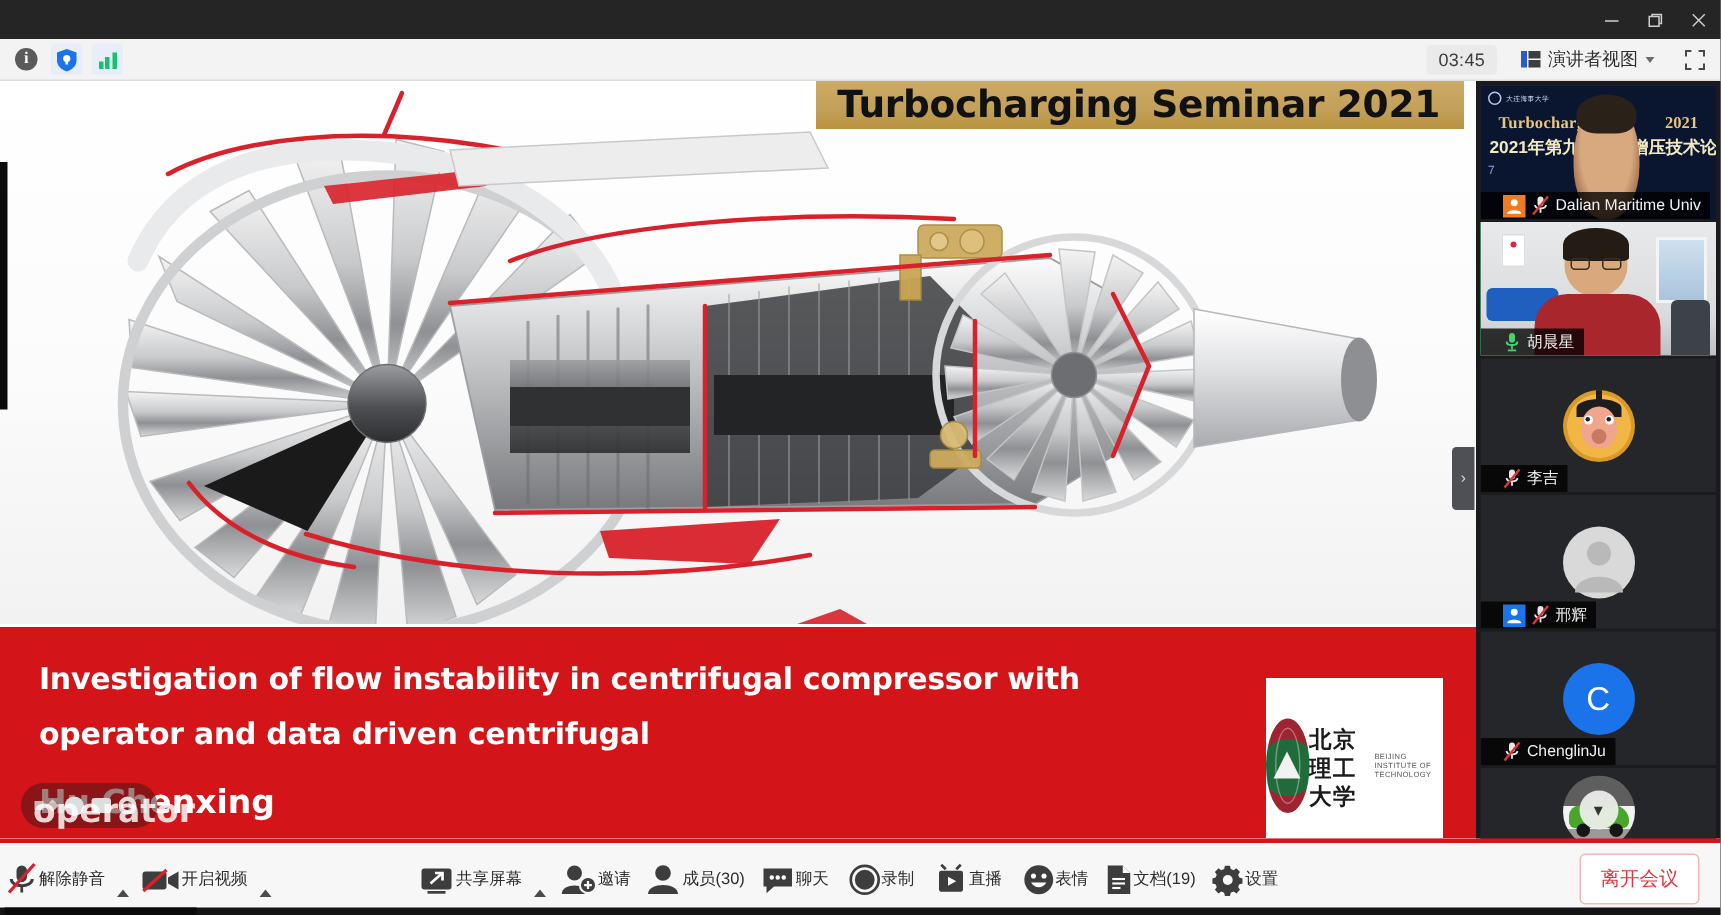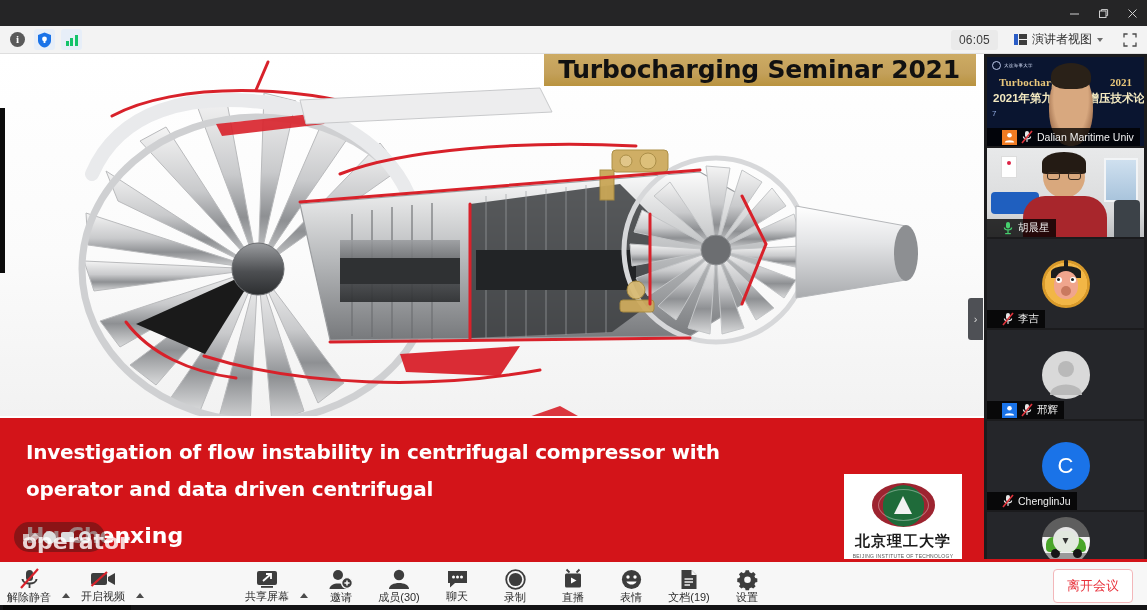--- a/index.html
+++ b/index.html
@@ -145,22 +145,22 @@
     width: 12px; height: 12px; border-radius: 50%; border: 3px solid #ddd;
   }
   .opr-text {
     position: absolute; left: 22px; top: 475px;
     color: rgba(255,255,255,0.82); font-size: 22px; font-weight: bold;
     font-family: "DejaVu Sans", sans-serif;
   }
 
   
   .logo-card {
-    position: absolute; right: 22px; bottom: 0px; width: 118px; height: 85px;
-    background: #fff; display: flex; flex-direction: column; align-items: center;
+    position: absolute; right: 22px; bottom: 0px; width: 118px; height: 107px;
+    background: #fff; display: flex; flex-direction: row; align-items: center;
     padding-top: 9px; overflow: hidden;
   }
   .logo-seal {
     width: 63px; height: 63px; border-radius: 50%;
     background: radial-gradient(circle at 50% 52%, #1f6b3a 0 52%, #9d2430 54% 100%);
     position: relative;
     display: flex; align-items: center; justify-content: center;
   }
   .logo-seal::after {
     content: ""; position: absolute; left: 6px; top: 6px; right: 6px; bottom: 6px;
@@ -325,21 +325,21 @@
     color: #333; font-size: 12px; z-index: 6;
   }
 
   
   .topline { position: absolute; left: 0; top: 559px; width: 1147px; height: 3px; background: #d31419; }
   .bottombar {
     position: absolute; left: 0; top: 562px; width: 1147px; height: 48px;
     background: #f7f7f7; display: flex; align-items: center;
   }
   .tool {
-    position: relative; display: flex; flex-direction: column; align-items: center;
+    position: relative; display: flex; flex-direction: row; align-items: center;
     justify-content: center; min-width: 58px; height: 32px; padding: 12px 4px;
     color: #2e2e2e; font-size: 11px; gap: 1px; white-space: nowrap;
   }
   .tool .ticon { height: 22px; display: flex; align-items: flex-end; justify-content: center; }
   .tool .tlabel { font-size: 11px; line-height: 13px; }
   .up-caret {
     width: 0; height: 0; border-left: 4px solid transparent; border-right: 4px solid transparent;
     border-bottom: 5px solid #4b4b4b; margin-bottom: 11px;
   }
   .caret-wrap { display: flex; align-items: flex-end; height: 46px; padding: 0 4px; }
@@ -394,21 +394,21 @@
     </div>
     <div class="sb-btn boxed">
       <span class="bars">
           <span></span>
           <span></span>
           <span></span>
         </span>
     </div>
 
     <div class="sb-right">
-      <div class="timer">06:05</div>
+      <div class="timer">03:45</div>
       <div class="speaker-view">
         <span class="view-glyph">
             <b></b>
             <b></b>
             <b></b>
           </span>
         <span>演讲者视图</span>
         <span class="caret-down"></span>
       </div>
       <div class="fullscreen-btn">

